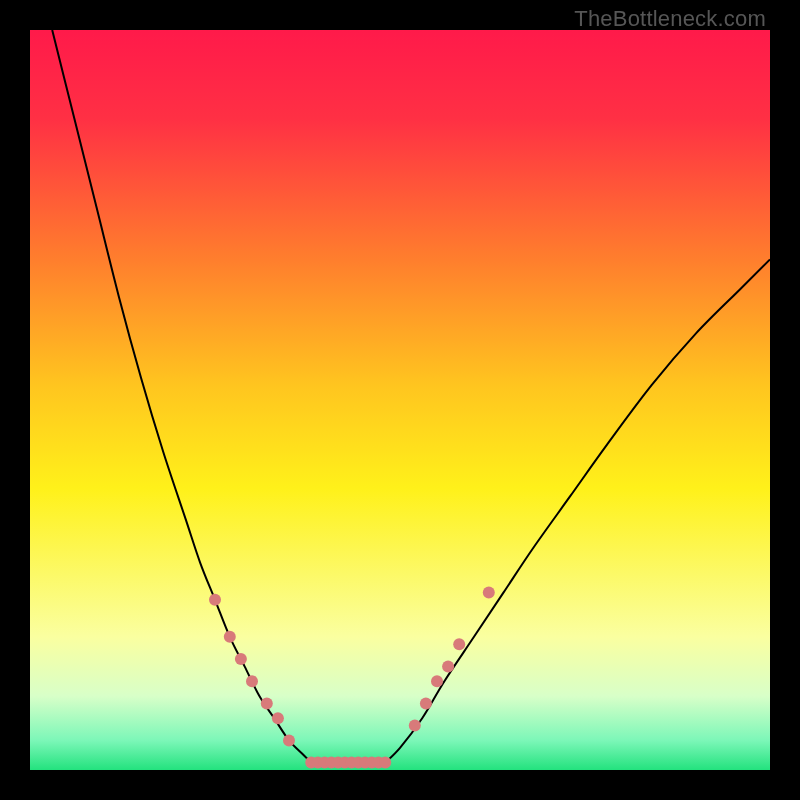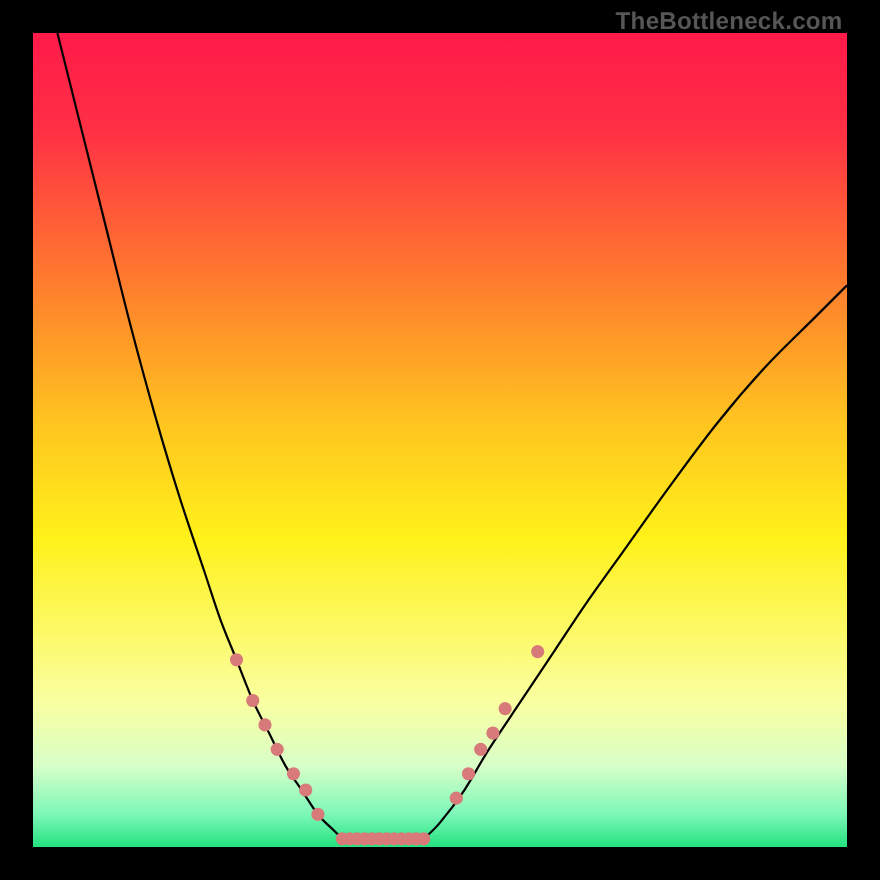--- a/index.html
+++ b/index.html
@@ -21,21 +21,21 @@
     height: 740px;
   }
   .watermark {
     position: absolute;
     top: 6px;
     right: 34px;
     font-family: Arial, Helvetica, sans-serif;
     font-size: 22px;
     color: #565656;
     letter-spacing: 0.2px;
-    font-weight: 700;
+    font-weight: 400;
   }
 </style>
 </head>
 <body>
 
 <div class="frame">
   <svg class="plot-area" width="740" height="740" viewBox="0 0 740 740">
     <defs>
       <linearGradient id="bg-grad" x1="0" y1="0" x2="0" y2="1">
           <stop offset="0%" stop-color="#ff1a4a"></stop>

